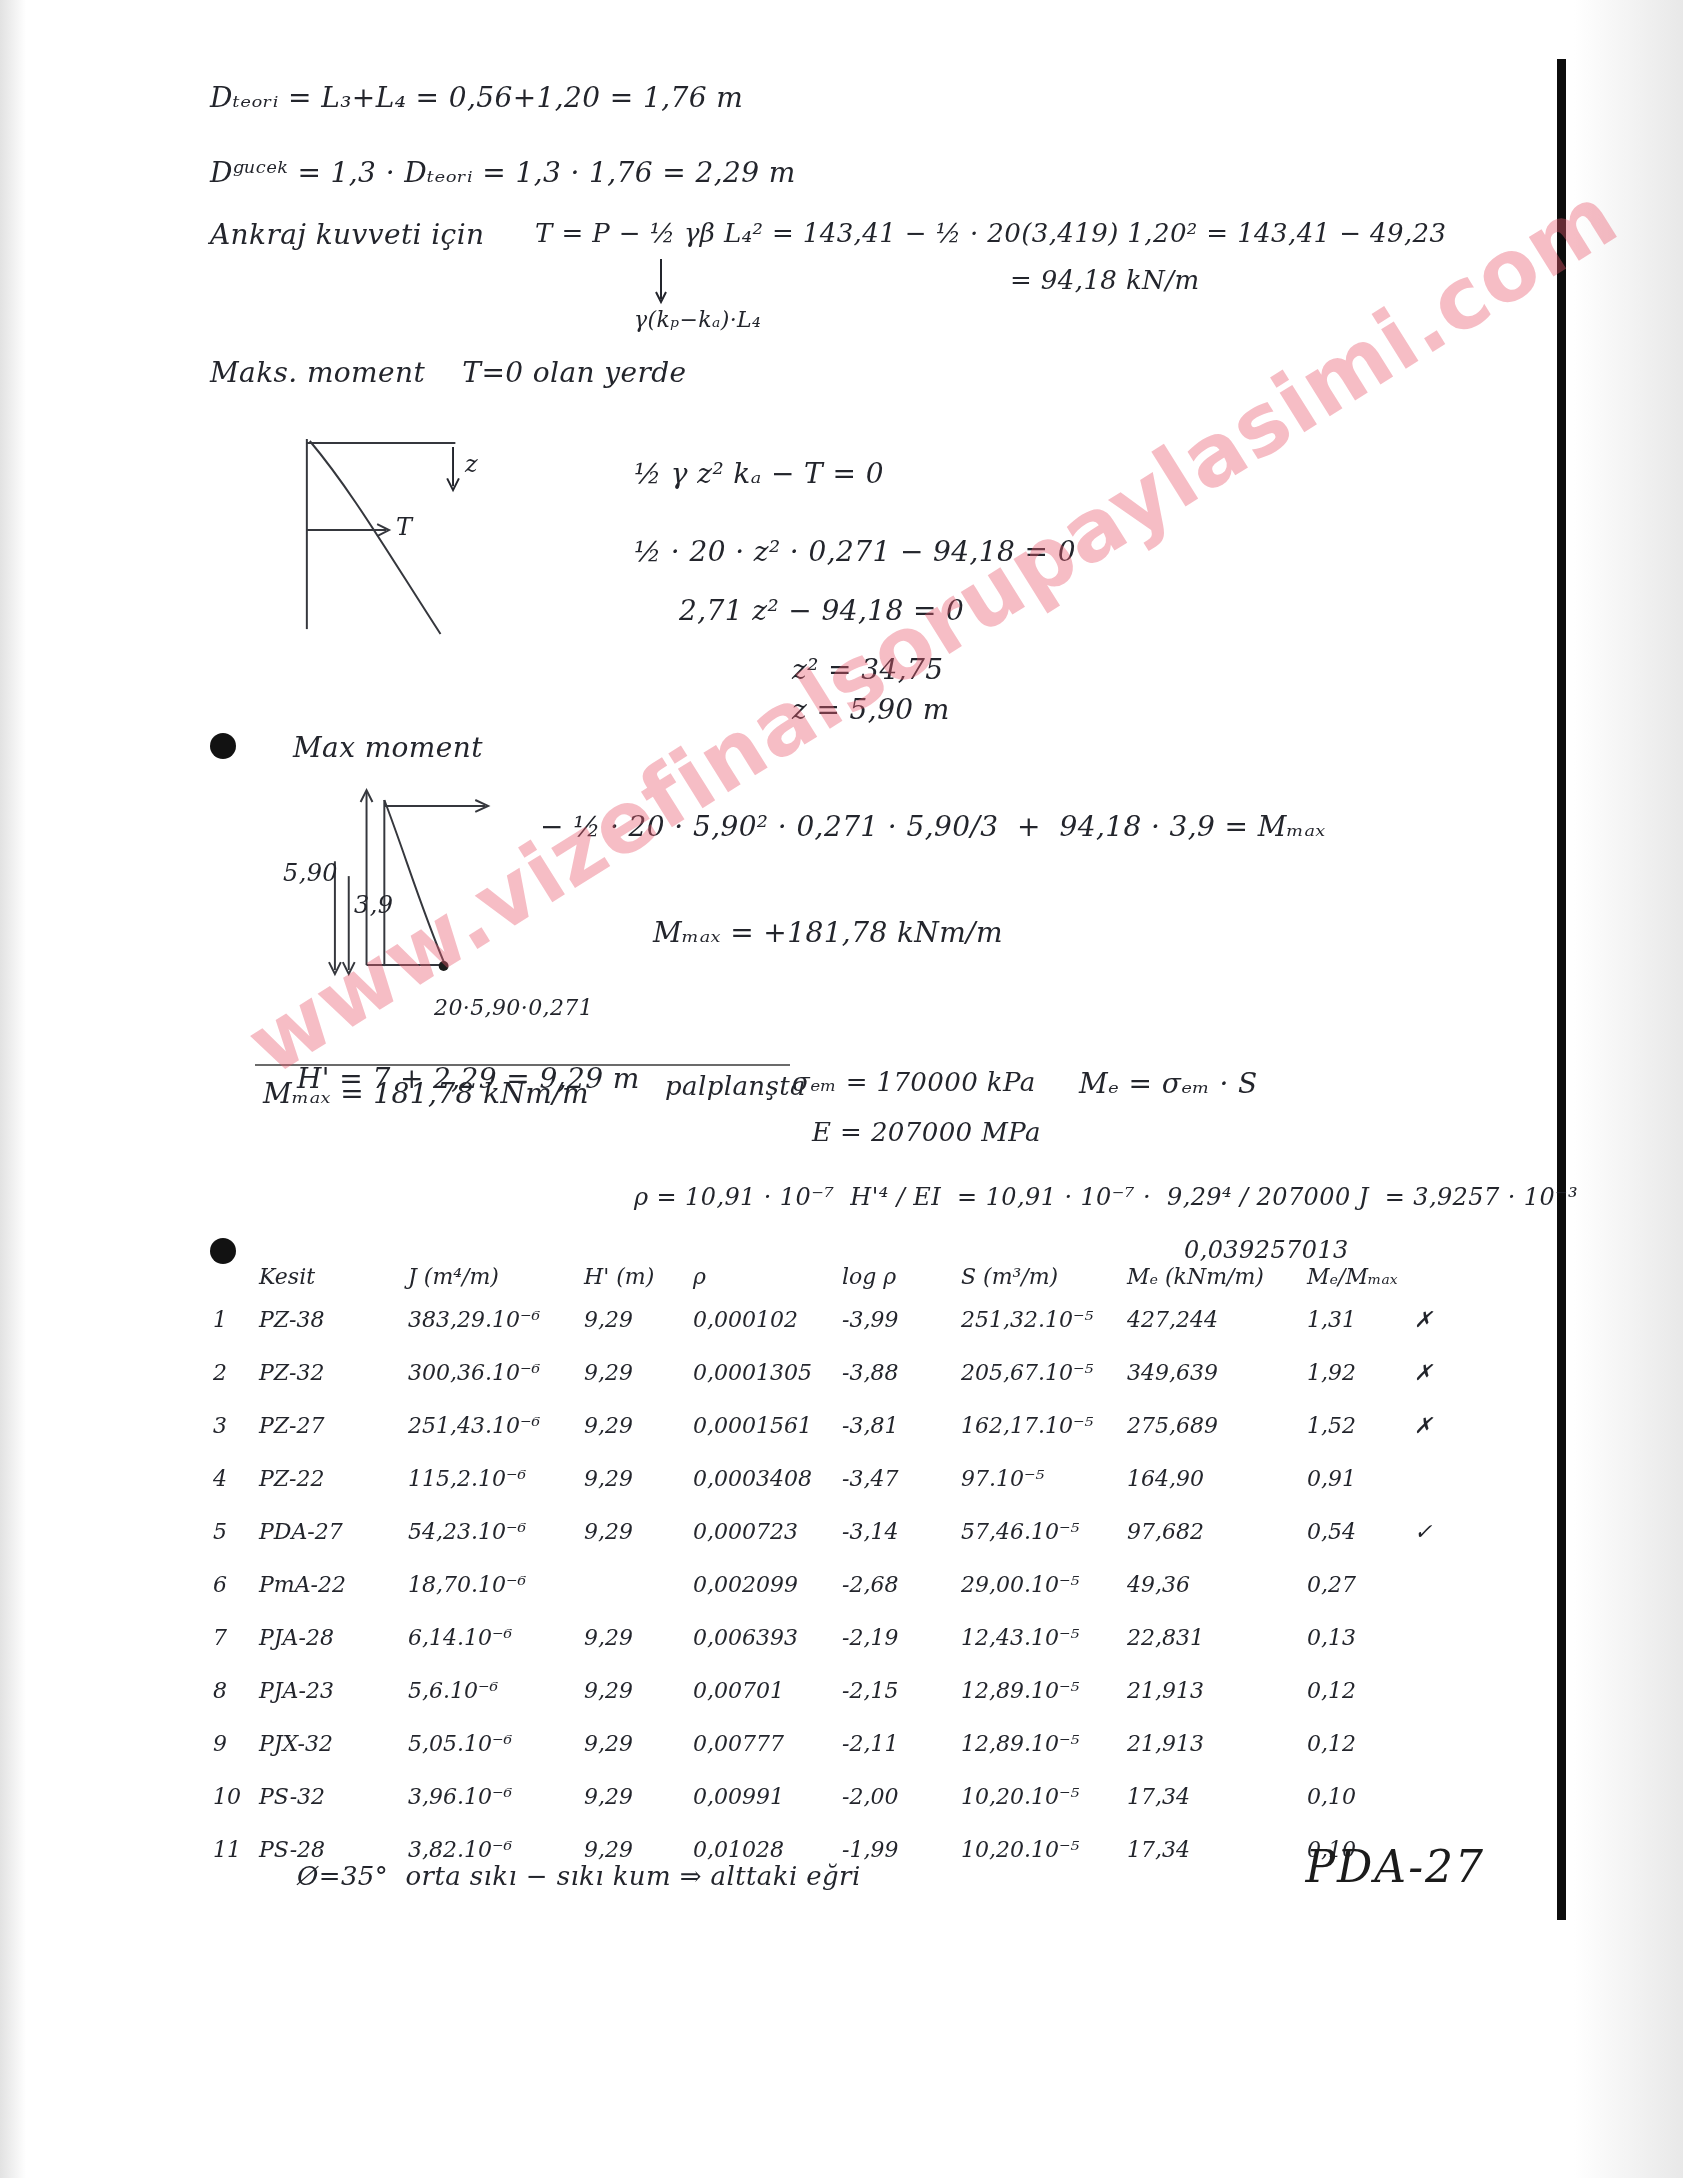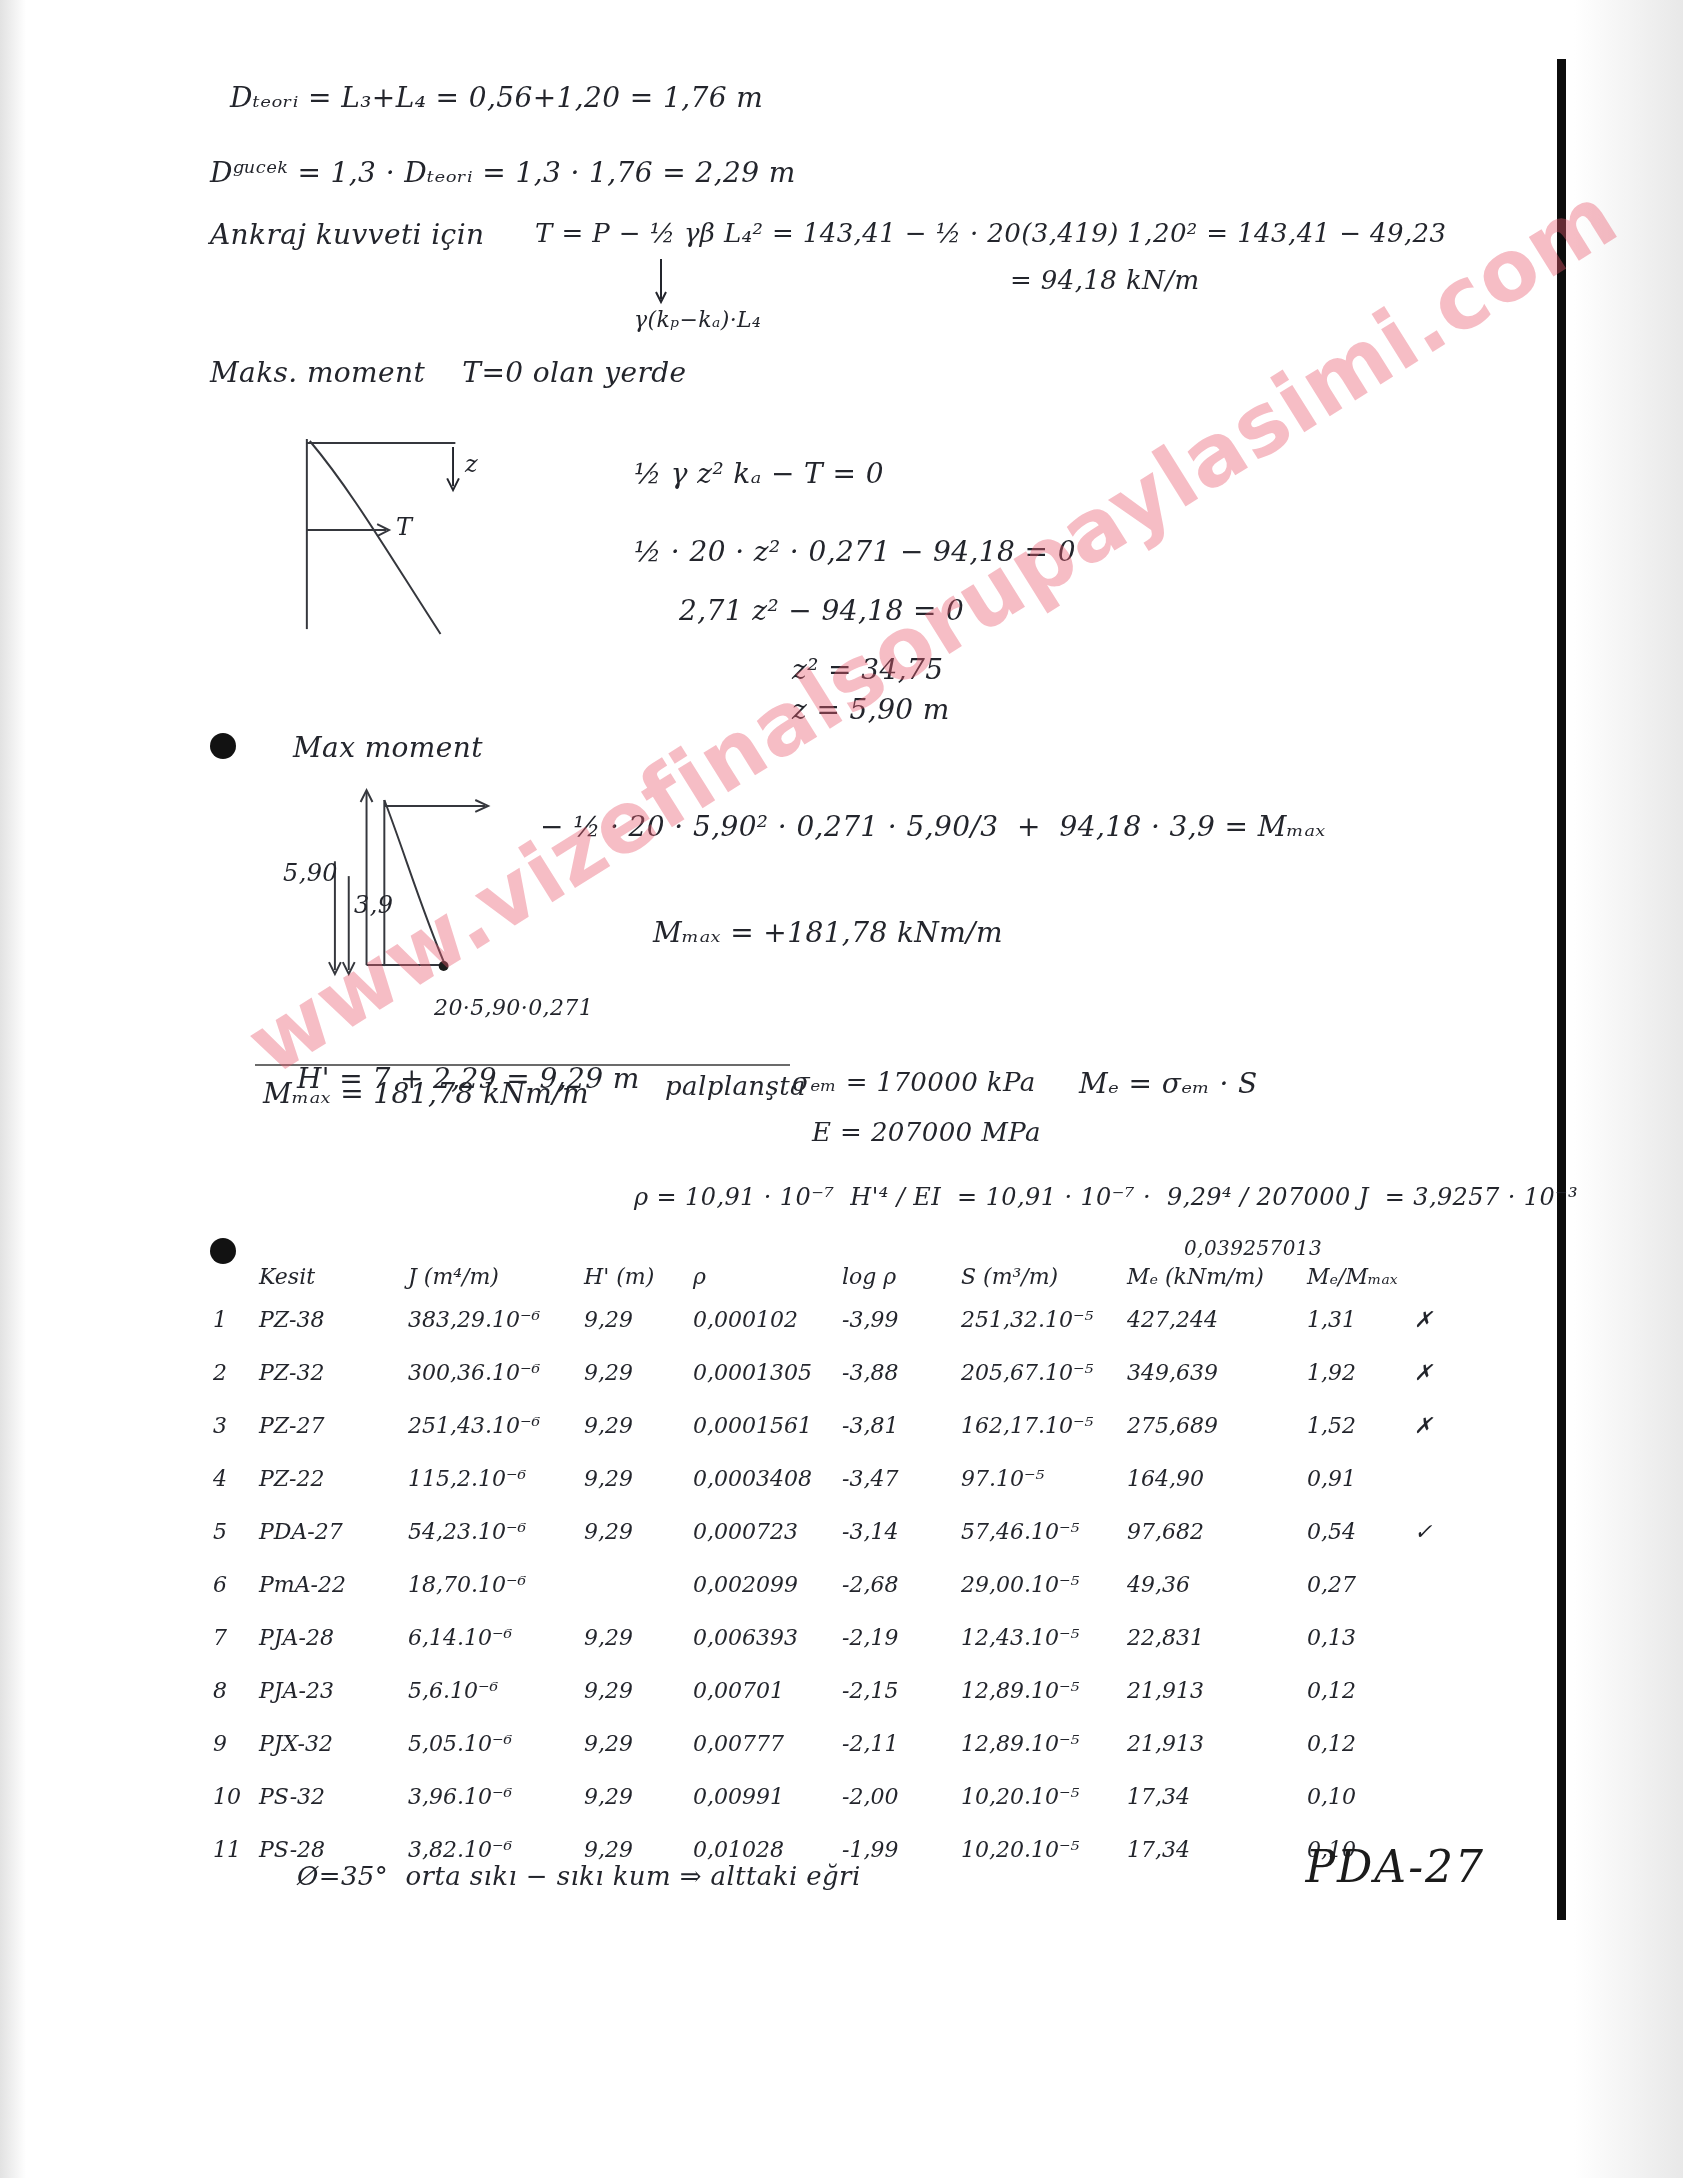--- a/index.html
+++ b/index.html
@@ -50,21 +50,21 @@
     font-family: "DejaVu Serif", serif;
     color: #23252c;
     font-style: italic;
     white-space: pre;
     letter-spacing: 0.4px;
   }
   .hw.s28 { font-size: 28px; }
   .hw.s26 { font-size: 26px; text-align: right; }
   .hw.s24 { font-size: 24px; }
   .hw.s22 { font-size: 22px; }
-  .hw.s20 { font-size: 20px; }
+  .hw.s20 { font-size: 24px; }
 
   .bullet {
     position: absolute;
     width: 26px; height: 26px;
     border-radius: 50%;
     background: #121212;
   }
 
   .hline {
     position: absolute;
@@ -136,21 +136,21 @@
 </style>
 </head>
 <body>
 
 <div id="page">
 
   <div class="page-shadow-left"></div>
   <div class="page-shadow-right"></div>
   <div class="binding-edge"></div>
 
-  <div class="hw s28" style="left:210px; top:81px;margin-left:20px;">Dₜₑₒᵣᵢ = L₃+L₄ = 0,56+1,20 = 1,76 m</div>
+  <div class="hw s28" style="left:210px; top:81px;">Dₜₑₒᵣᵢ = L₃+L₄ = 0,56+1,20 = 1,76 m</div>
   <div class="hw s28" style="left:210px; top:156px;">Dᵍᵘᶜᵉᵏ = 1,3 · Dₜₑₒᵣᵢ = 1,3 · 1,76 = 2,29 m</div>
 
   <div class="hw s28" style="left:210px; top:218px;">Ankraj kuvveti için</div>
   <div class="hw s26" style="left:535px; top:218px;">T = P − ½ γβ L₄² = 143,41 − ½ · 20(3,419) 1,20² = 143,41 − 49,23</div>
   <div class="hw s26" style="left:1010px; top:265px;">= 94,18 kN/m</div>
   <div class="hw s22" style="left:634px; top:307px;">γ(kₚ−kₐ)·L₄</div>
 
   <svg class="sketch" style="left:653px; top:259px;" width="20" height="48" viewBox="0 0 20 48">
     <line x1="8" y1="0" x2="8" y2="40" stroke="#23252c" stroke-width="2"></line>
     <polyline points="3,33 8,43 13,33" fill="none" stroke="#23252c" stroke-width="2"></polyline>

